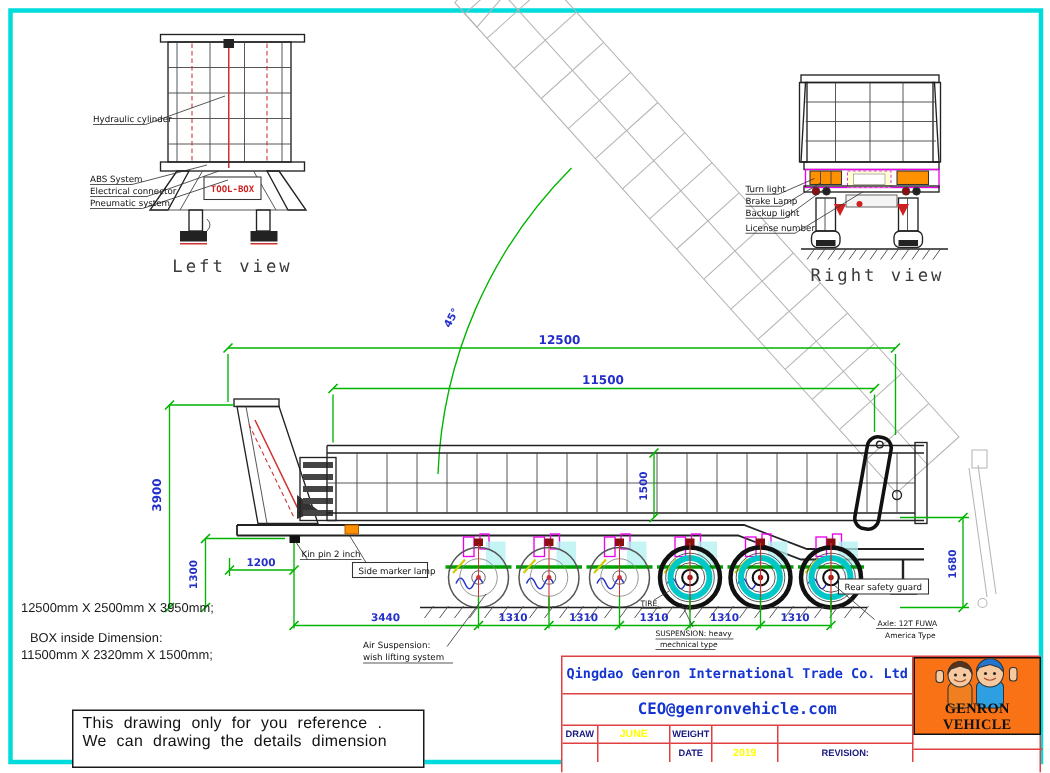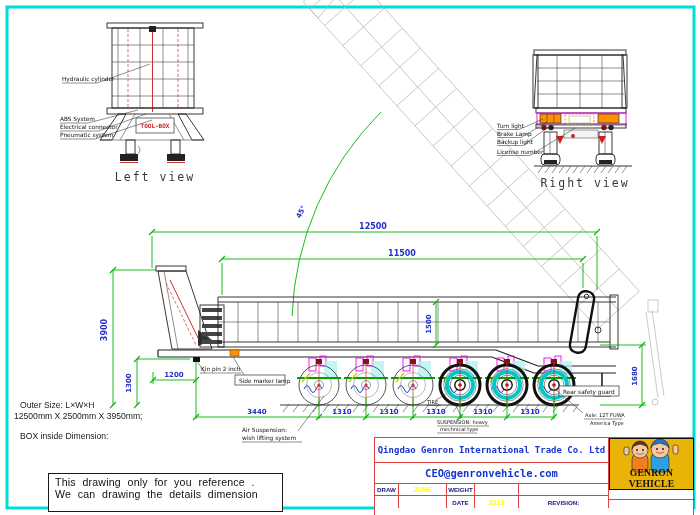--- a/index.html
+++ b/index.html
@@ -39,21 +39,21 @@
   .tb .cell{position:absolute;box-sizing:border-box;border-right:1px solid #e04040;
       border-bottom:1px solid #e04040;display:flex;align-items:center;justify-content:center;
       overflow:hidden;white-space:nowrap;}
   .tb .company{left:0;top:0;width:234px;height:25px;
       font:600 9px "DejaVu Sans Mono",monospace;color:#1535d0;}
   .tb .email{left:0;top:25px;width:234px;height:21px;
       font:600 10.5px "DejaVu Sans Mono",monospace;color:#1535d0;text-align:center;}
   .tb .flab{font:700 6.2px "Liberation Sans",sans-serif;color:#181880;}
   .tb .fval{font:700 7px "Liberation Sans",sans-serif;color:#ffff00;}
   .tb .logo{position:absolute;left:234px;top:0;width:85px;height:52px;border:1.5px solid #111;
-      background:#eab308;box-sizing:border-box;}
+      background:#f97316;box-sizing:border-box;}
   .tb .logotext{position:absolute;left:0;bottom:0;width:100%;text-align:center;
       font:700 9.6px "Liberation Serif",serif;color:#111;letter-spacing:0.2px;}
   .tb .underlogo{position:absolute;left:234px;top:52px;width:86px;height:10px;
       box-sizing:border-box;border-bottom:1px solid #e04040;}
 </style>
 </head>
 <body>
 
 <div id="page">
 
@@ -313,24 +313,24 @@
     <rect x="559" y="386" width="60" height="10" class="lblbox"></rect>
     <text x="563" y="393.5" class="lbl">Rear safety guard</text>
 
     <path class="ldr" d="M583,413L556,390 M584,419h38"></path>
     <text x="585" y="417" class="lbl sm">Axle: 12T FUWA</text>
     <text x="590" y="425" class="lbl sm">America Type</text>
   </g>
 </svg>
 
 <div class="sizes">
-  <div class="t">Outer Size: L×W×H</div>
   <div>12500mm X 2500mm X 3950mm;</div>
   <div class="gap"></div>
   <div class="t">BOX inside Dimension:</div>
+  <div>11500mm X 2320mm X 1500mm;</div>
 </div>
 
 <div class="disclaimer">
   <div>This drawing only for you reference .</div>
   <div>We can drawing the details dimension</div>
 </div>
 
 <div class="tb">
   <div class="cell company">Qingdao Genron International Trade Co. Ltd</div>
   <div class="cell email">CEO@genronvehicle.com</div>

